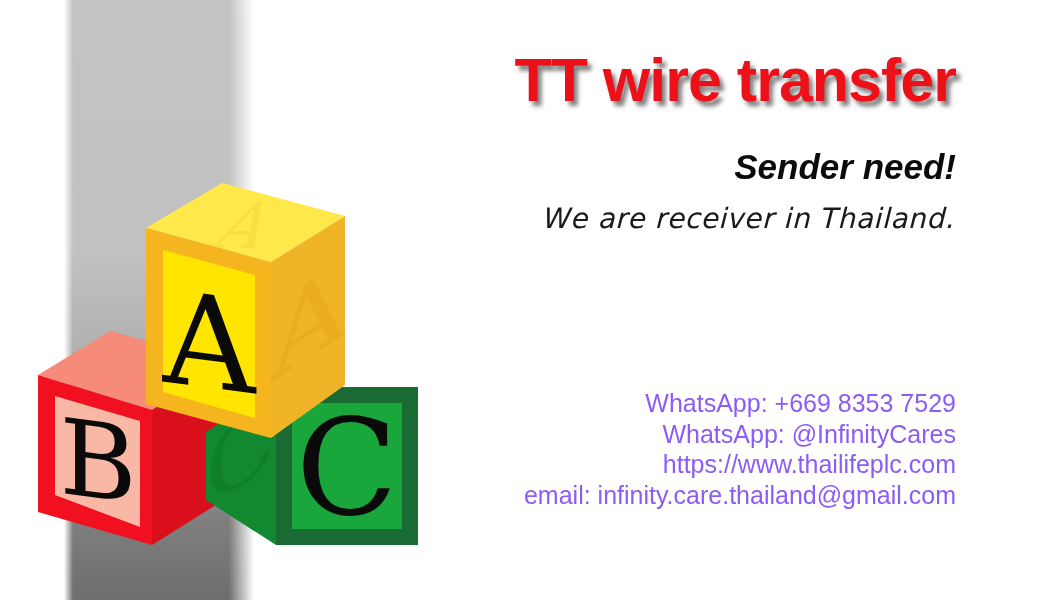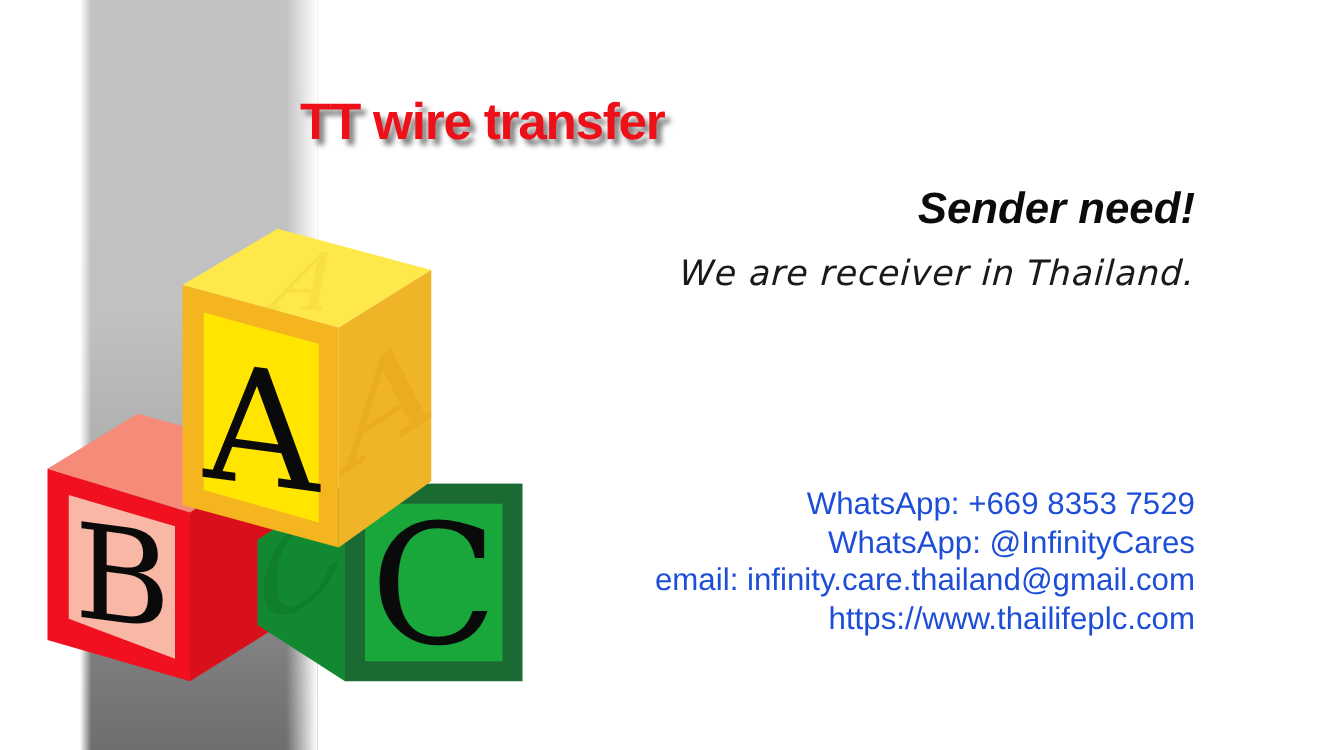--- a/index.html
+++ b/index.html
@@ -29,24 +29,24 @@
         rgba(255,255,255,0) 9px,
         rgba(255,255,255,0) 165px,
         rgba(255,255,255,1) 190px),
       linear-gradient(to bottom, #c3c3c3 0%, #c1c1c1 42%, #a9a9a9 66%, #7d7d7d 88%, #6e6e6e 100%);
   }
 
   
   .headline {
     position: absolute;
     left: 240px;
-    top: 77px;
+    top: 50px;
     width: 716px;
-    text-align: left;
-    font-size: 41px;
+    text-align: right;
+    font-size: 61px;
     line-height: 1.0;
     font-weight: bold;
     letter-spacing: -1px;
     color: #ee1018;
     text-shadow: 4px 5px 4px rgba(80,80,80,0.72);
     white-space: nowrap;
   }
   .subhead {
     position: absolute;
     left: 340px;
@@ -78,21 +78,21 @@
     transform-origin: right center;
   }
   .contact {
     position: absolute;
     left: 420px;
     top: 388px;
     width: 536px;
     text-align: right;
     font-size: 25px;
     line-height: 30.5px;
-    color: #1d4ed8;
+    color: #8b5cf6;
   }
   .contact .line { white-space: nowrap; }
 
   
   .blocks {
     position: absolute;
     left: 0;
     top: 0;
     width: 440px;
     height: 600px;
@@ -190,17 +190,17 @@
 
   <div class="headline">TT wire transfer</div>
 
   <div class="subhead">Sender need!</div>
 
   <div class="script-line">We are receiver in Thailand.</div>
 
   <div class="contact">
     <div class="line">WhatsApp: +669 8353 7529</div>
     <div class="line">WhatsApp: @InfinityCares</div>
+    <div class="line">https://www.thailifeplc.com</div>
     <div class="line">email: infinity.care.thailand@gmail.com</div>
-    <div class="line">https://www.thailifeplc.com</div>
   </div>
 
 </div>
 
 </body></html>

